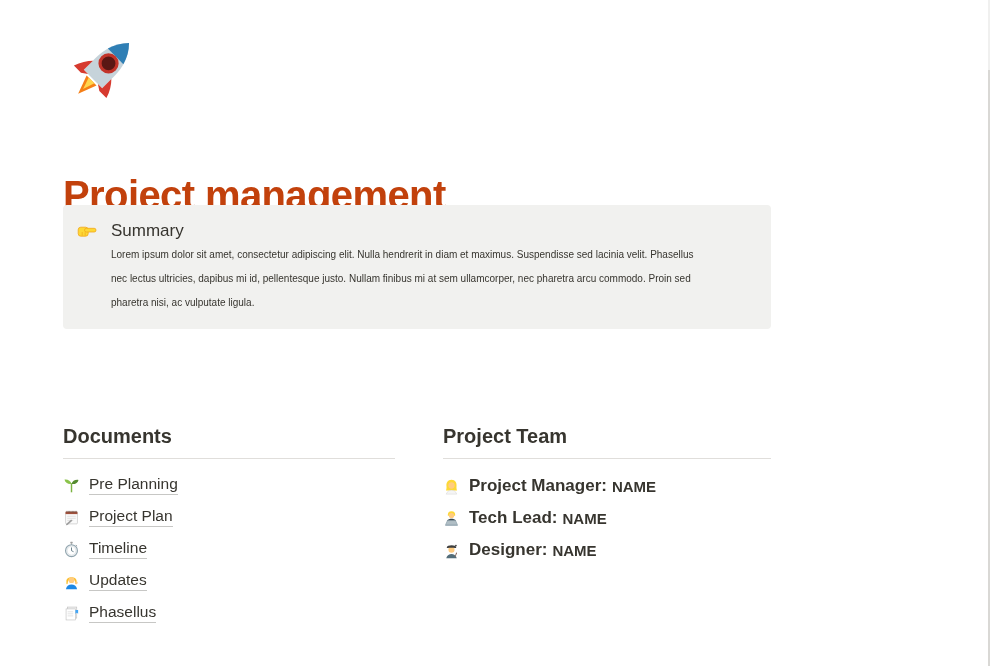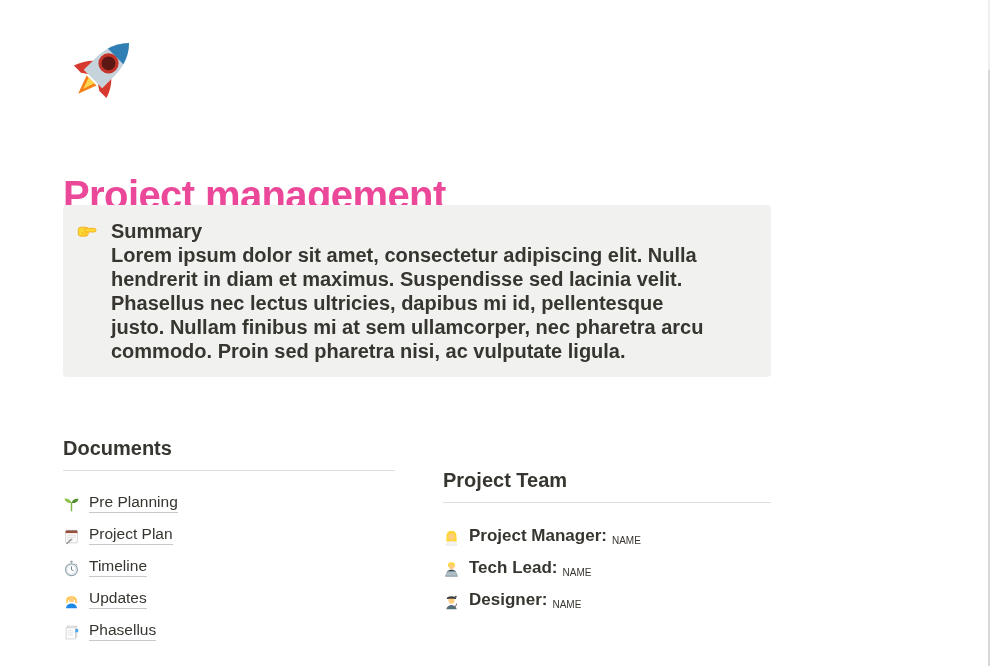--- a/index.html
+++ b/index.html
@@ -13,60 +13,60 @@
     overflow: hidden;
   }
   .page { position:absolute; left:63px; top:0; width:708px; height:666px; }
 
   .page-icon { position:absolute; left:2px; top:26px; width:80px; height:82px; }
   .page-icon svg { width:100%; height:100%; display:block; }
 
   .page-title {
     position:absolute; left:0; top:144px; width:708px;
     font-size:40px; line-height:48px; font-weight:700;
-    letter-spacing:-0.6px; color:#ec4899;
+    letter-spacing:-0.6px; color:#c2410c;
     white-space:nowrap;
   }
 
   .callout {
     position:absolute; left:0; top:205px; width:708px;
     background:#f1f1ef; border-radius:4px;
     padding:14px 16px 14px 14px;
     display:flex; align-items:flex-start;
   }
   .callout-icon { width:20px; height:20px; flex:0 0 20px; margin-top:2px; }
   .callout-icon svg { width:20px; height:20px; display:block; }
   .callout-text { margin-left:14px; max-width:600px; }
-  .callout-heading { font-size:20px; line-height:24px; font-weight:700; }
-  .callout-body { font-size:20px; line-height:24px; font-weight:700; }
+  .callout-heading { font-size:17px; line-height:24px; font-weight:400; }
+  .callout-body { font-size:10px; line-height:24px; font-weight:400; }
 
   .columns { position:absolute; left:0; top:422px; width:708px; }
-  .col { position:absolute; top:12px; }
+  .col { position:absolute; top:0; }
   .col-left  { left:0;    width:332px; }
-  .col-right { left:380px; width:328px;margin-top:32px; }
+  .col-right { left:380px; width:328px; }
 
   .col-heading {
     font-size:20px; line-height:28px; font-weight:700; margin:0;
     padding-bottom:8px; border-bottom:1px solid #e0dedb;
   }
 
   .doc-list { margin-top:10px; }
-  .row { height:32px; display:flex; align-items:flex-end; }
+  .row { height:32px; display:flex; align-items:center; }
   .row-icon { width:17px; height:17px; flex:0 0 17px; margin-right:9px; }
   .row-icon svg { width:17px; height:17px; display:block; }
 
   .doc-link {
     font-size:15.5px; font-weight:500; color:#37352f;
     border-bottom:1px solid rgba(55,53,47,0.28);
     padding-bottom:1px; cursor:pointer;
   }
 
   .team-list { margin-top:11px; }
   .team-role { font-size:17px; font-weight:700; }
-  .team-name { font-size:10px; font-weight:400; margin-left:5px; }
+  .team-name { font-size:15px; font-weight:700; margin-left:5px; }
 
   .scrollbar-track {
     position:absolute; right:6px; top:0; width:2px; height:666px;
     background:#f0f0ef;
   }
   .scrollbar-thumb {
     position:absolute; right:6px; top:70px; width:2px; height:596px;
     background:#d9d8d5; cursor:pointer;
   }
 </style>

